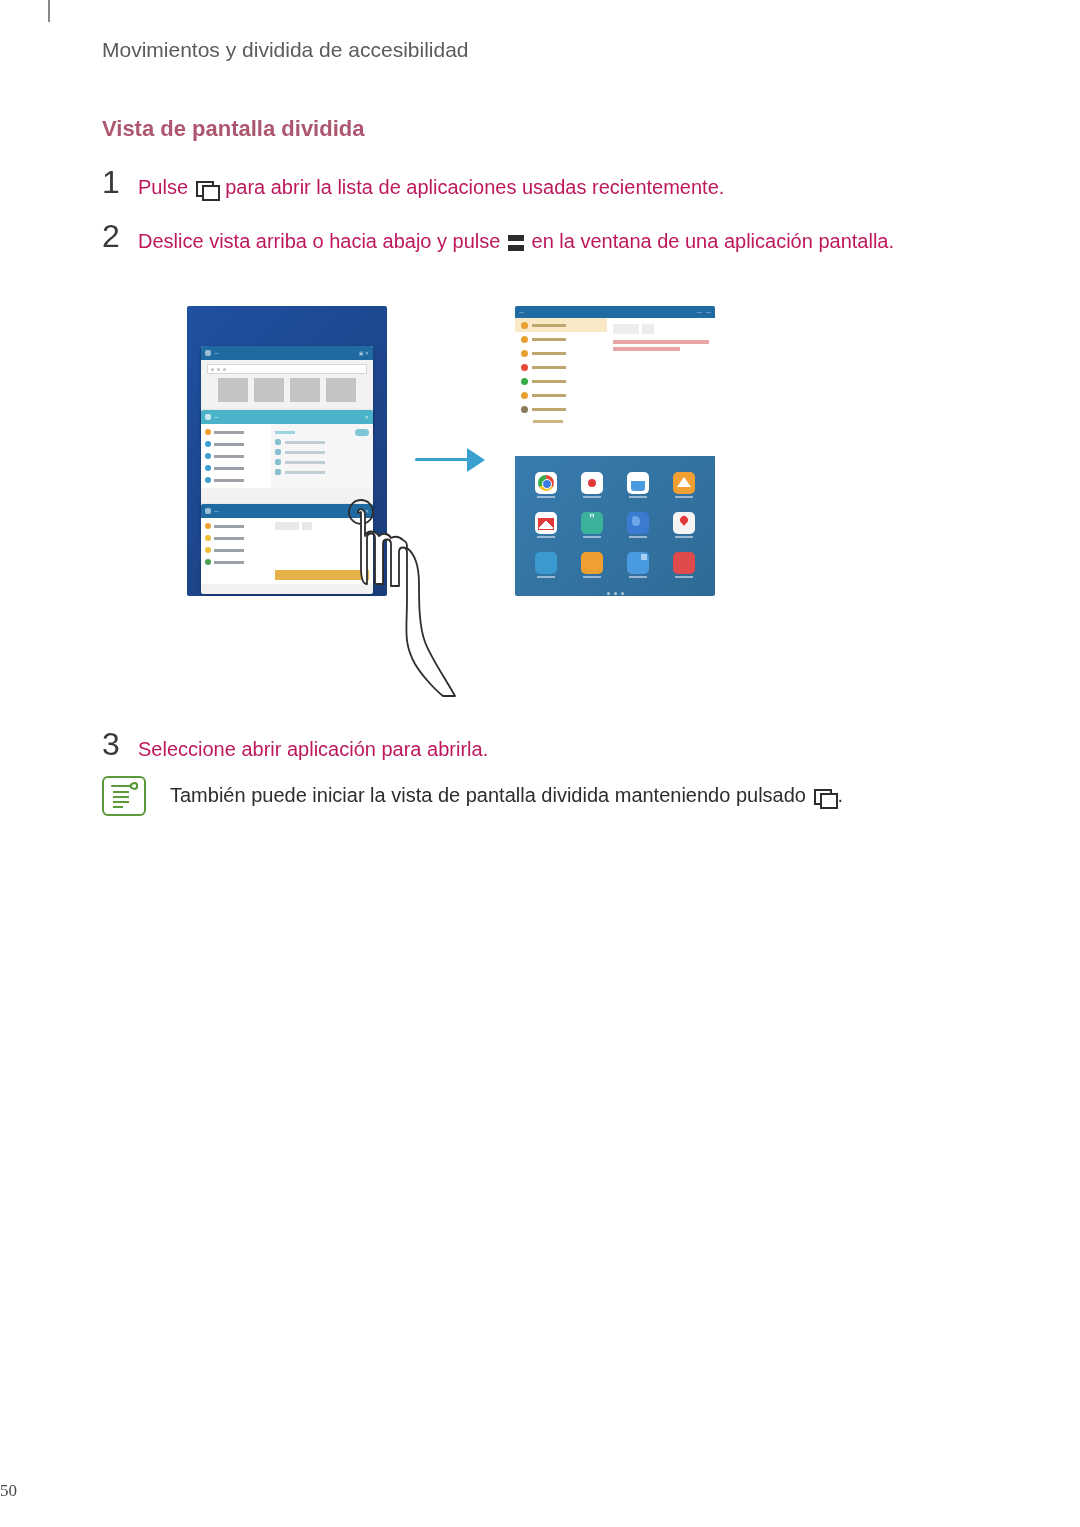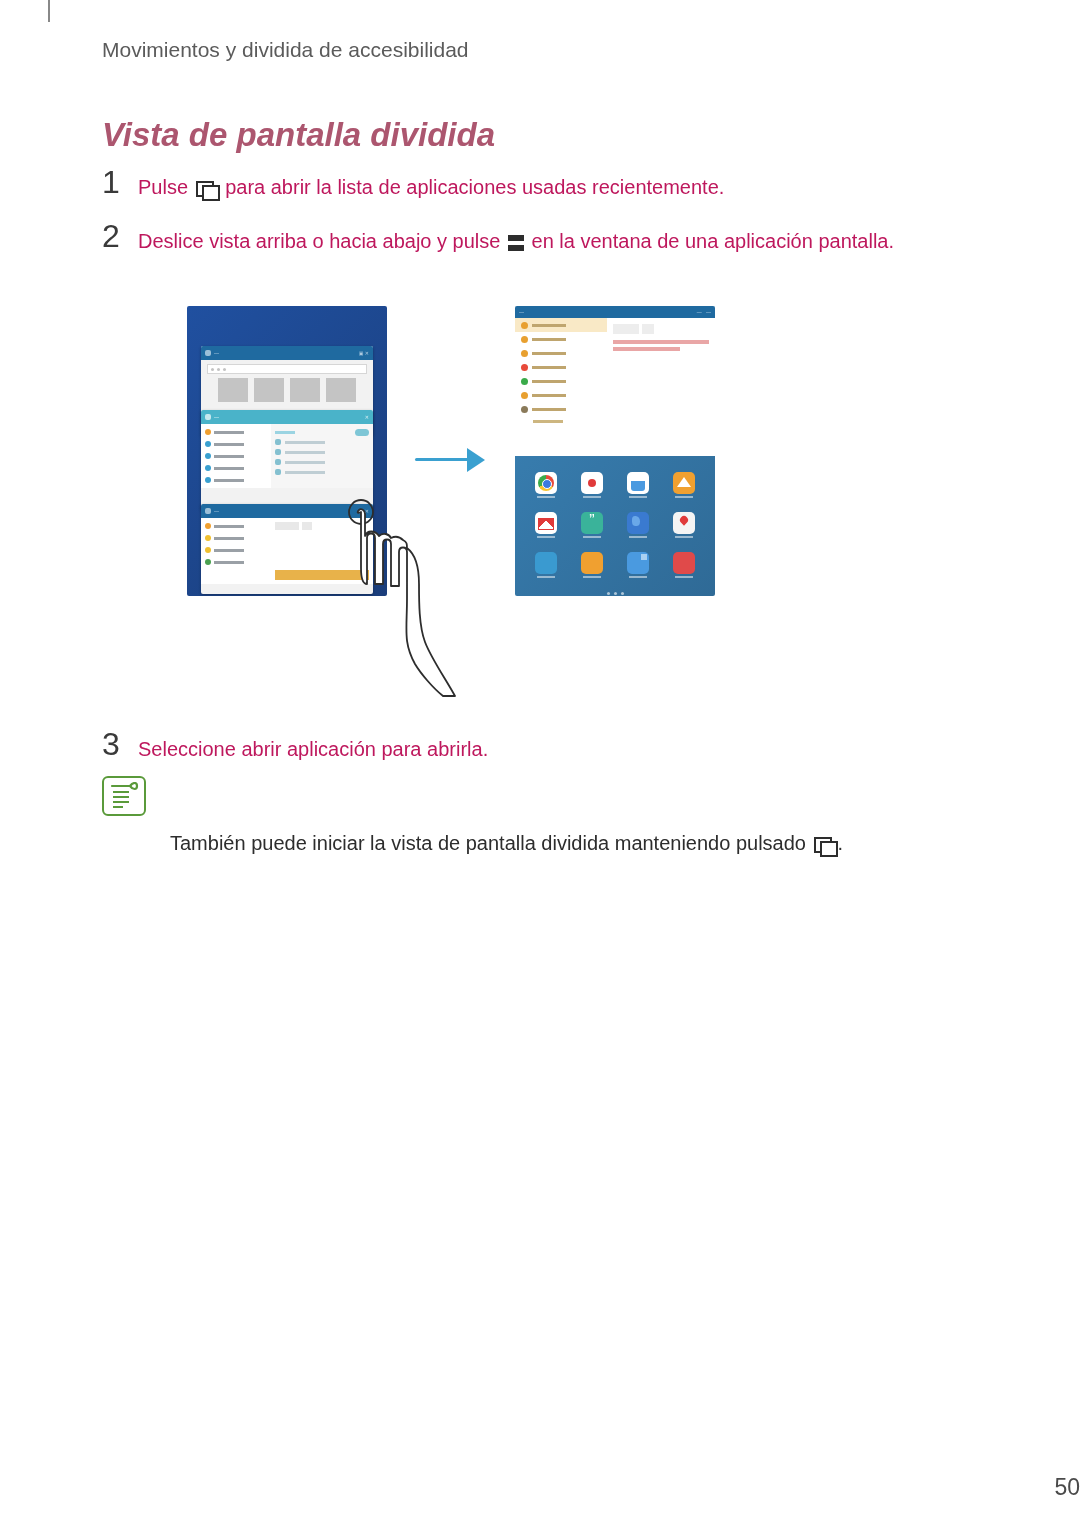--- a/index.html
+++ b/index.html
@@ -23,24 +23,23 @@
       position: absolute;
       top: 38px;
       left: 102px;
       font-size: 21px;
       color: #5b5b5b;
     }
     .title {
       position: absolute;
       top: 116px;
       left: 102px;
-      font-size: 33px;
+      font-size: 22px;
       font-weight: 600;
       color: #ac566f;
-      font-style: italic;
     }
     .step {
       position: absolute;
       left: 102px;
       display: flex;
       align-items: flex-start;
     }
     .step-1 { top: 164px; }
     .step-2 { top: 218px; }
     .step-3 { top: 726px; }
@@ -321,29 +320,29 @@
       align-items: center;
       justify-content: center;
       position: relative;
       flex-shrink: 0;
     }
     .note-icon svg { width: 30px; height: 28px; }
     .note-text {
       font-size: 20px;
       color: #2d2d2d;
       padding-top: 8px;
-      margin-top: 48px;
     }
     .page-number {
       position: absolute;
       bottom: 26px;
       left: 0; right: 0;
-      text-align: right;
-      font-size: 23px;
+      text-align: left;
+      font-size: 17px;
       color: #4a4a4a;
+      font-family: Liberation Serif, serif;
     }
   </style>
 </head>
 <body>
 
 <div class="page-left-border"></div>
 
 <div class="header">Movimientos y dividida de accesibilidad</div>
 
 <h2 class="title">Vista de pantalla dividida</h2>

